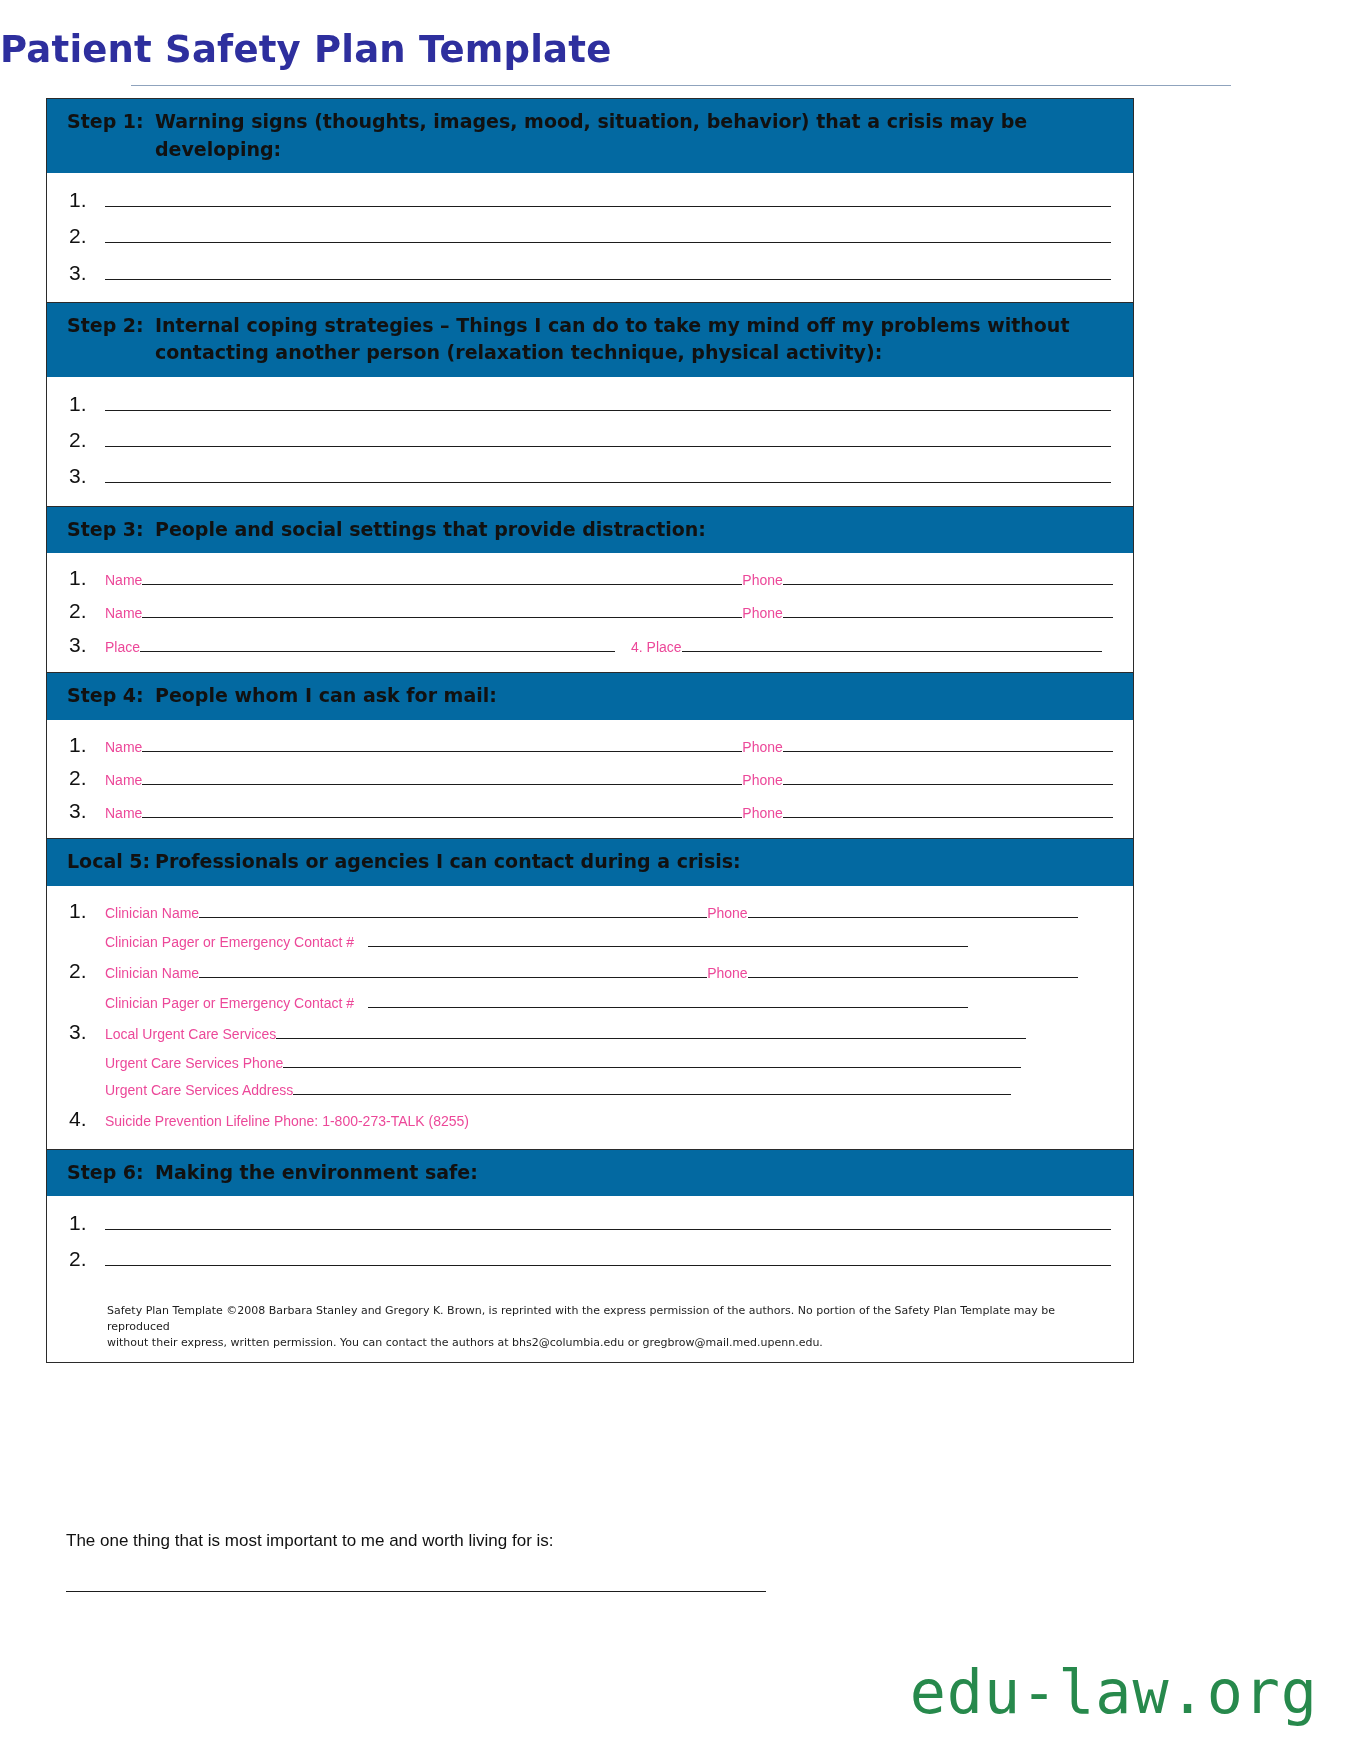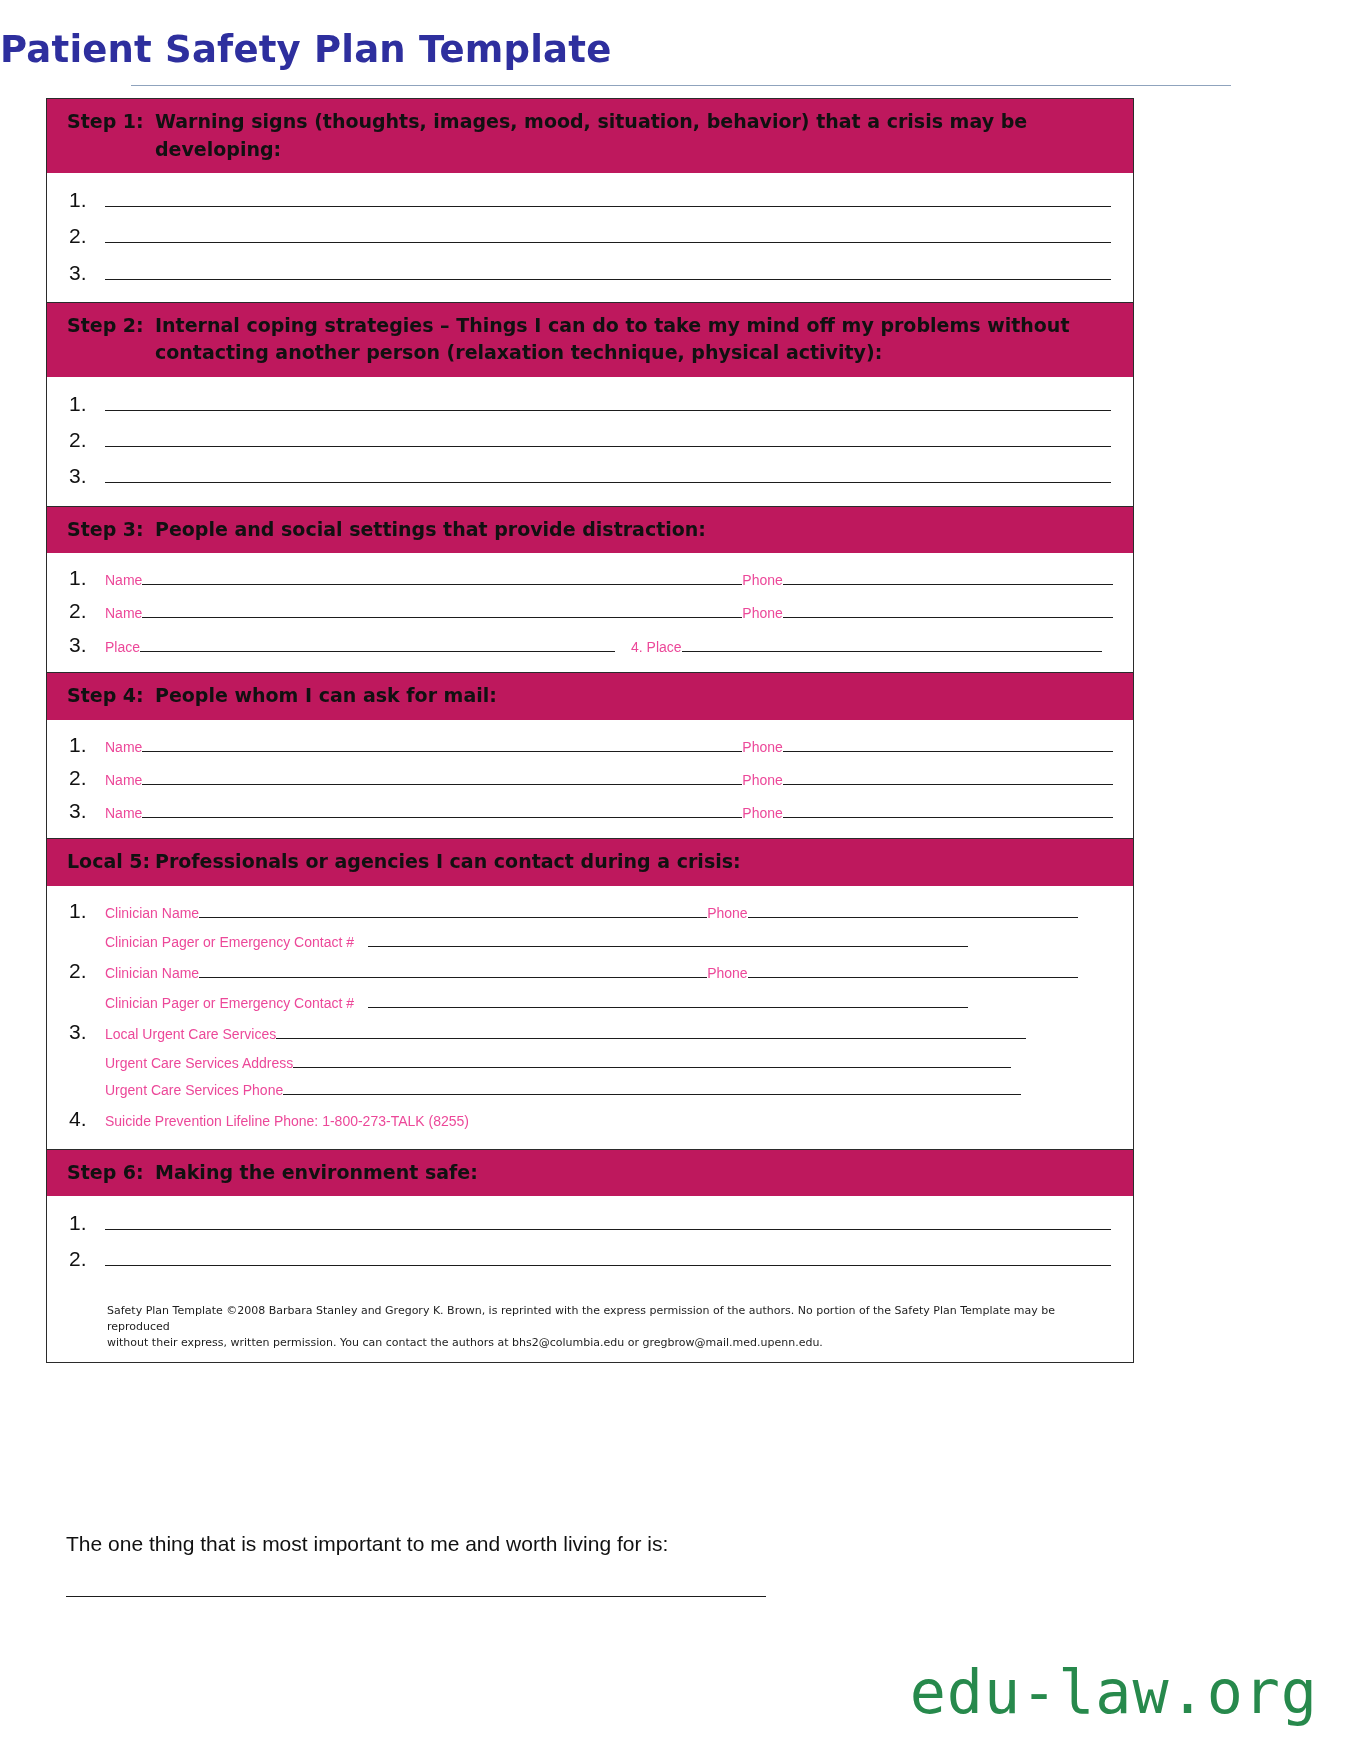--- a/index.html
+++ b/index.html
@@ -40,21 +40,21 @@
     position: absolute;
     left: 46px;
     top: 98px;
     width: 1088px;
     border: 1.5px solid #2b2b2b;
     background: #ffffff;
   }
 
   
   .step-band {
-    background: #be185d;
+    background: #0369a1;
     display: flex;
     align-items: flex-start;
     padding: 9px 0 10px 0;
     border-top: 1.5px solid #2b2b2b;
   }
   .step-band.first { border-top: none; }
   .step-label {
     flex: 0 0 108px;
     padding-left: 20px;
     font-family: "DejaVu Sans", sans-serif;
@@ -149,21 +149,21 @@
   }
 
   
   .closing {
     position: absolute;
     left: 66px;
     top: 1530px;
     width: 1000px;
   }
   .closing-q {
-    font-size: 21px;
+    font-size: 17px;
     color: #111;
     line-height: 1.3;
   }
   .closing-rule {
     margin-top: 38px;
     width: 700px;
     border-bottom: 1.8px solid #1d1d1d;
     height: 2px;
   }
 
@@ -358,30 +358,30 @@
       <span class="row-num">3.</span>
       <span class="seg">
         <span class="lbl">Local Urgent Care Services</span>
         <span class="rule w-urgent"></span>
       </span>
     </div>
 
     <div class="field-row">
       <span class="row-num"></span>
       <span class="seg">
+        <span class="lbl">Urgent Care Services Phone</span>
+        <span class="rule w-urgent-phone"></span>
+      </span>
+    </div>
+
+    <div class="field-row">
+      <span class="row-num"></span>
+      <span class="seg">
         <span class="lbl">Urgent Care Services Address</span>
         <span class="rule w-urgent-addr"></span>
-      </span>
-    </div>
-
-    <div class="field-row">
-      <span class="row-num"></span>
-      <span class="seg">
-        <span class="lbl">Urgent Care Services Phone</span>
-        <span class="rule w-urgent-phone"></span>
       </span>
     </div>
 
     <div class="plain-item">
       <span class="row-num">4.</span>
       <span class="lbl">Suicide Prevention Lifeline Phone: 1-800-273-TALK (8255)</span>
     </div>
   </div>
 
   <div class="step-band">

